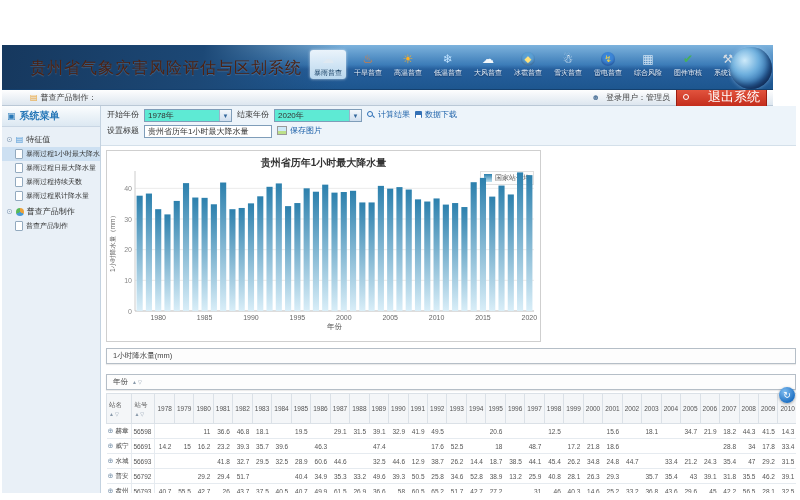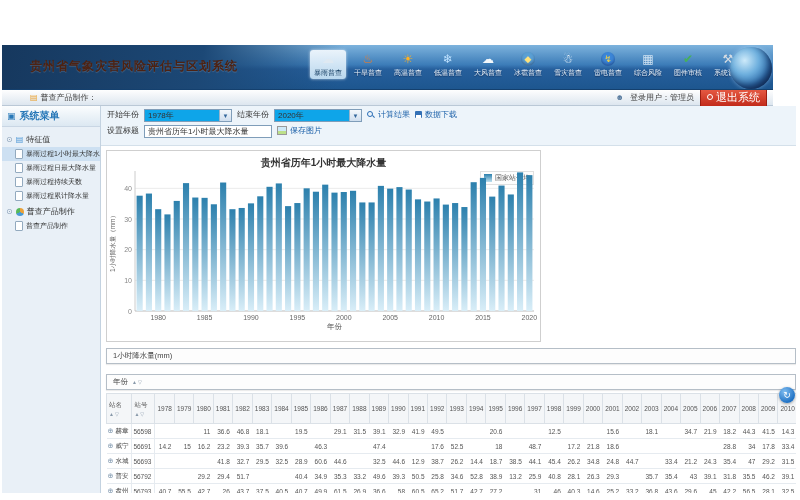--- a/index.html
+++ b/index.html
@@ -5,21 +5,21 @@
   html,body{margin:0;padding:0;background:#fff;width:800px;height:500px;overflow:hidden;
     font-family:"Liberation Sans","DejaVu Sans",sans-serif;}
   .app{position:absolute;left:2px;top:45px;width:794px;height:447px;}
 
   
   .topbar{position:relative;height:44px;width:771px;
     background:
       linear-gradient(100deg,#16385e 0%,#1c4876 26%,rgba(28,72,118,0) 44%),
       linear-gradient(180deg,#7db3dd 0%,#3c7cb8 45%,#265f9c 55%,#1d568f 100%);
     border-bottom:1px solid #14406e;overflow:hidden;}
-  .app-title{position:absolute;left:28px;top:13px;font-size:12px;font-weight:bold;color:#4d2212;
+  .app-title{position:absolute;left:28px;top:13px;font-size:16px;font-weight:normal;color:#4d2212;
     letter-spacing:1px;text-shadow:0 1px 1px rgba(255,255,255,.18);}
   .globe{position:absolute;right:1px;top:2px;width:42px;height:42px;border-radius:50%;
     background:radial-gradient(circle at 35% 32%,#cdeafa 0%,#6fb0de 35%,#2f6fae 65%,#123c6e 95%);
     box-shadow:inset -3px -4px 6px rgba(0,0,30,.5),0 0 4px rgba(180,220,255,.5);}
   .nav{position:absolute;left:308px;top:5px;display:flex;gap:4px;}
   .nav-item{width:36px;display:flex;flex-direction:column;align-items:center;gap:1px;cursor:pointer;padding:1px 0;}
   .nav-item.active{background:linear-gradient(#eaf3fb,#b9d7ee);border-radius:3px;box-shadow:0 0 3px rgba(255,255,255,.7);}
   .nav-ico{width:20px;height:16px;display:flex;align-items:center;justify-content:center;
     font-size:12px;line-height:16px;}
   .nav-ico.circ{width:14px;height:14px;border-radius:50%;font-size:9px;margin:1px 0;box-shadow:inset 0 -2px 3px rgba(0,0,40,.35);}
@@ -30,22 +30,22 @@
   .crumbbar{height:16px;width:771px;background:linear-gradient(#fefefe,#dde6ef);
     border-bottom:1px solid #bac8d6;display:flex;align-items:center;font-size:8px;color:#666;
     padding-left:28px;box-sizing:border-box;}
   .loc-ico{color:#e89a20;font-size:8px;margin-right:3px;}
   .crumb-label{color:#444;}
   .crumb-sep{color:#999;margin:0 3px;}
   .crumb-item{color:#555;cursor:pointer;}
   .crumb-right{margin-left:auto;display:flex;align-items:center;gap:6px;padding-right:6px;}
   .user-ico{color:#5b7da0;font-size:8px;}
   .user-text{color:#444;}
-  .logout-btn{background:linear-gradient(#e75b44,#c02818);color:#fff;font-size:11px;border:1px solid #9c1d10;
-    border-radius:2px;padding:1px 6px 2px;display:flex;align-items:center;gap:3px;cursor:pointer;}
+  .logout-btn{background:linear-gradient(#e75b44,#c02818);color:#fff;font-size:13px;border:1px solid #9c1d10;
+    border-radius:2px;padding:1px 6px 2px;display:flex;align-items:center;gap:19px;cursor:pointer;}
   .pwr{display:inline-block;width:6px;height:6px;border:1px solid #fff;border-radius:50%;box-sizing:border-box;}
 
   
   .content{display:flex;height:387px;width:794px;}
   .sidebar{width:98px;flex:none;background:#e9f0f7;border-right:1px solid #c3d2e0;overflow:hidden;}
   .sb-title{height:20px;background:linear-gradient(#fbfdfe,#dce8f2);border-bottom:1px solid #c9d6e4;
     display:flex;align-items:center;gap:4px;padding-left:5px;color:#2878b8;font-size:10px;font-weight:bold;}
   .sb-title-ico{color:#2878b8;font-size:9px;}
   .tree{padding:4px 0;}
   .group-head{display:flex;align-items:center;gap:3px;padding:3px 0 2px 4px;font-size:8px;color:#333;cursor:pointer;white-space:nowrap;}
@@ -54,21 +54,21 @@
   .pie-ico{width:8px;height:8px;border-radius:50%;background:#4a9ad4;
     background:conic-gradient(#e8a13a 0 120deg,#4a9ad4 0 240deg,#58b85a 0);}
   .titem{display:flex;align-items:center;gap:3px;padding:2px 1px 2px 13px;font-size:7px;color:#333;
     white-space:nowrap;cursor:pointer;}
   .titem.sel{background:#cde0f2;}
   .doc-ico{flex:none;width:6px;height:8px;background:#fff;border:1px solid #93aabf;border-radius:1px;}
 
   .main{flex:1;background:#fff;position:relative;overflow:hidden;}
   .toolbar{background:#edf4fa;border-bottom:1px solid #d4e0ea;padding:3px 6px 4px;}
   .trow{display:flex;align-items:flex-start;gap:5px;height:16px;font-size:8px;color:#333;}
-  .selbox{width:88px;height:13px;background:#0ea5e9;border:1px solid #7f9db9;display:flex;align-items:center;
+  .selbox{width:88px;height:13px;background:#5eead4;border:1px solid #7f9db9;display:flex;align-items:center;
     font-size:8px;color:#333;padding-left:3px;box-sizing:border-box;cursor:pointer;}
   .selbox .arr{margin-left:auto;width:11px;height:11px;background:linear-gradient(#f4f8fb,#cfdeee);
     border-left:1px solid #9ab4cc;color:#33679b;font-size:6px;display:flex;align-items:center;justify-content:center;}
   .note{color:#e03a2a;font-size:8px;}
   .linkbtn{display:flex;align-items:center;gap:3px;color:#1a5fa8;font-size:8px;cursor:pointer;white-space:nowrap;}
   .txtin{width:128px;height:13px;border:1px solid #7f9db9;font-size:8px;color:#333;padding:0 3px;box-sizing:border-box;
     font-family:"Liberation Sans","DejaVu Sans",sans-serif;}
   .ico-search{width:8px;height:8px;position:relative;display:inline-block;}
   .ico-search::before{content:'';position:absolute;left:0;top:0;width:4px;height:4px;border:1px solid #2a6db5;border-radius:50%;}
   .ico-search::after{content:'';position:absolute;left:5px;top:5px;width:3px;height:1px;background:#2a6db5;transform:rotate(45deg);}

